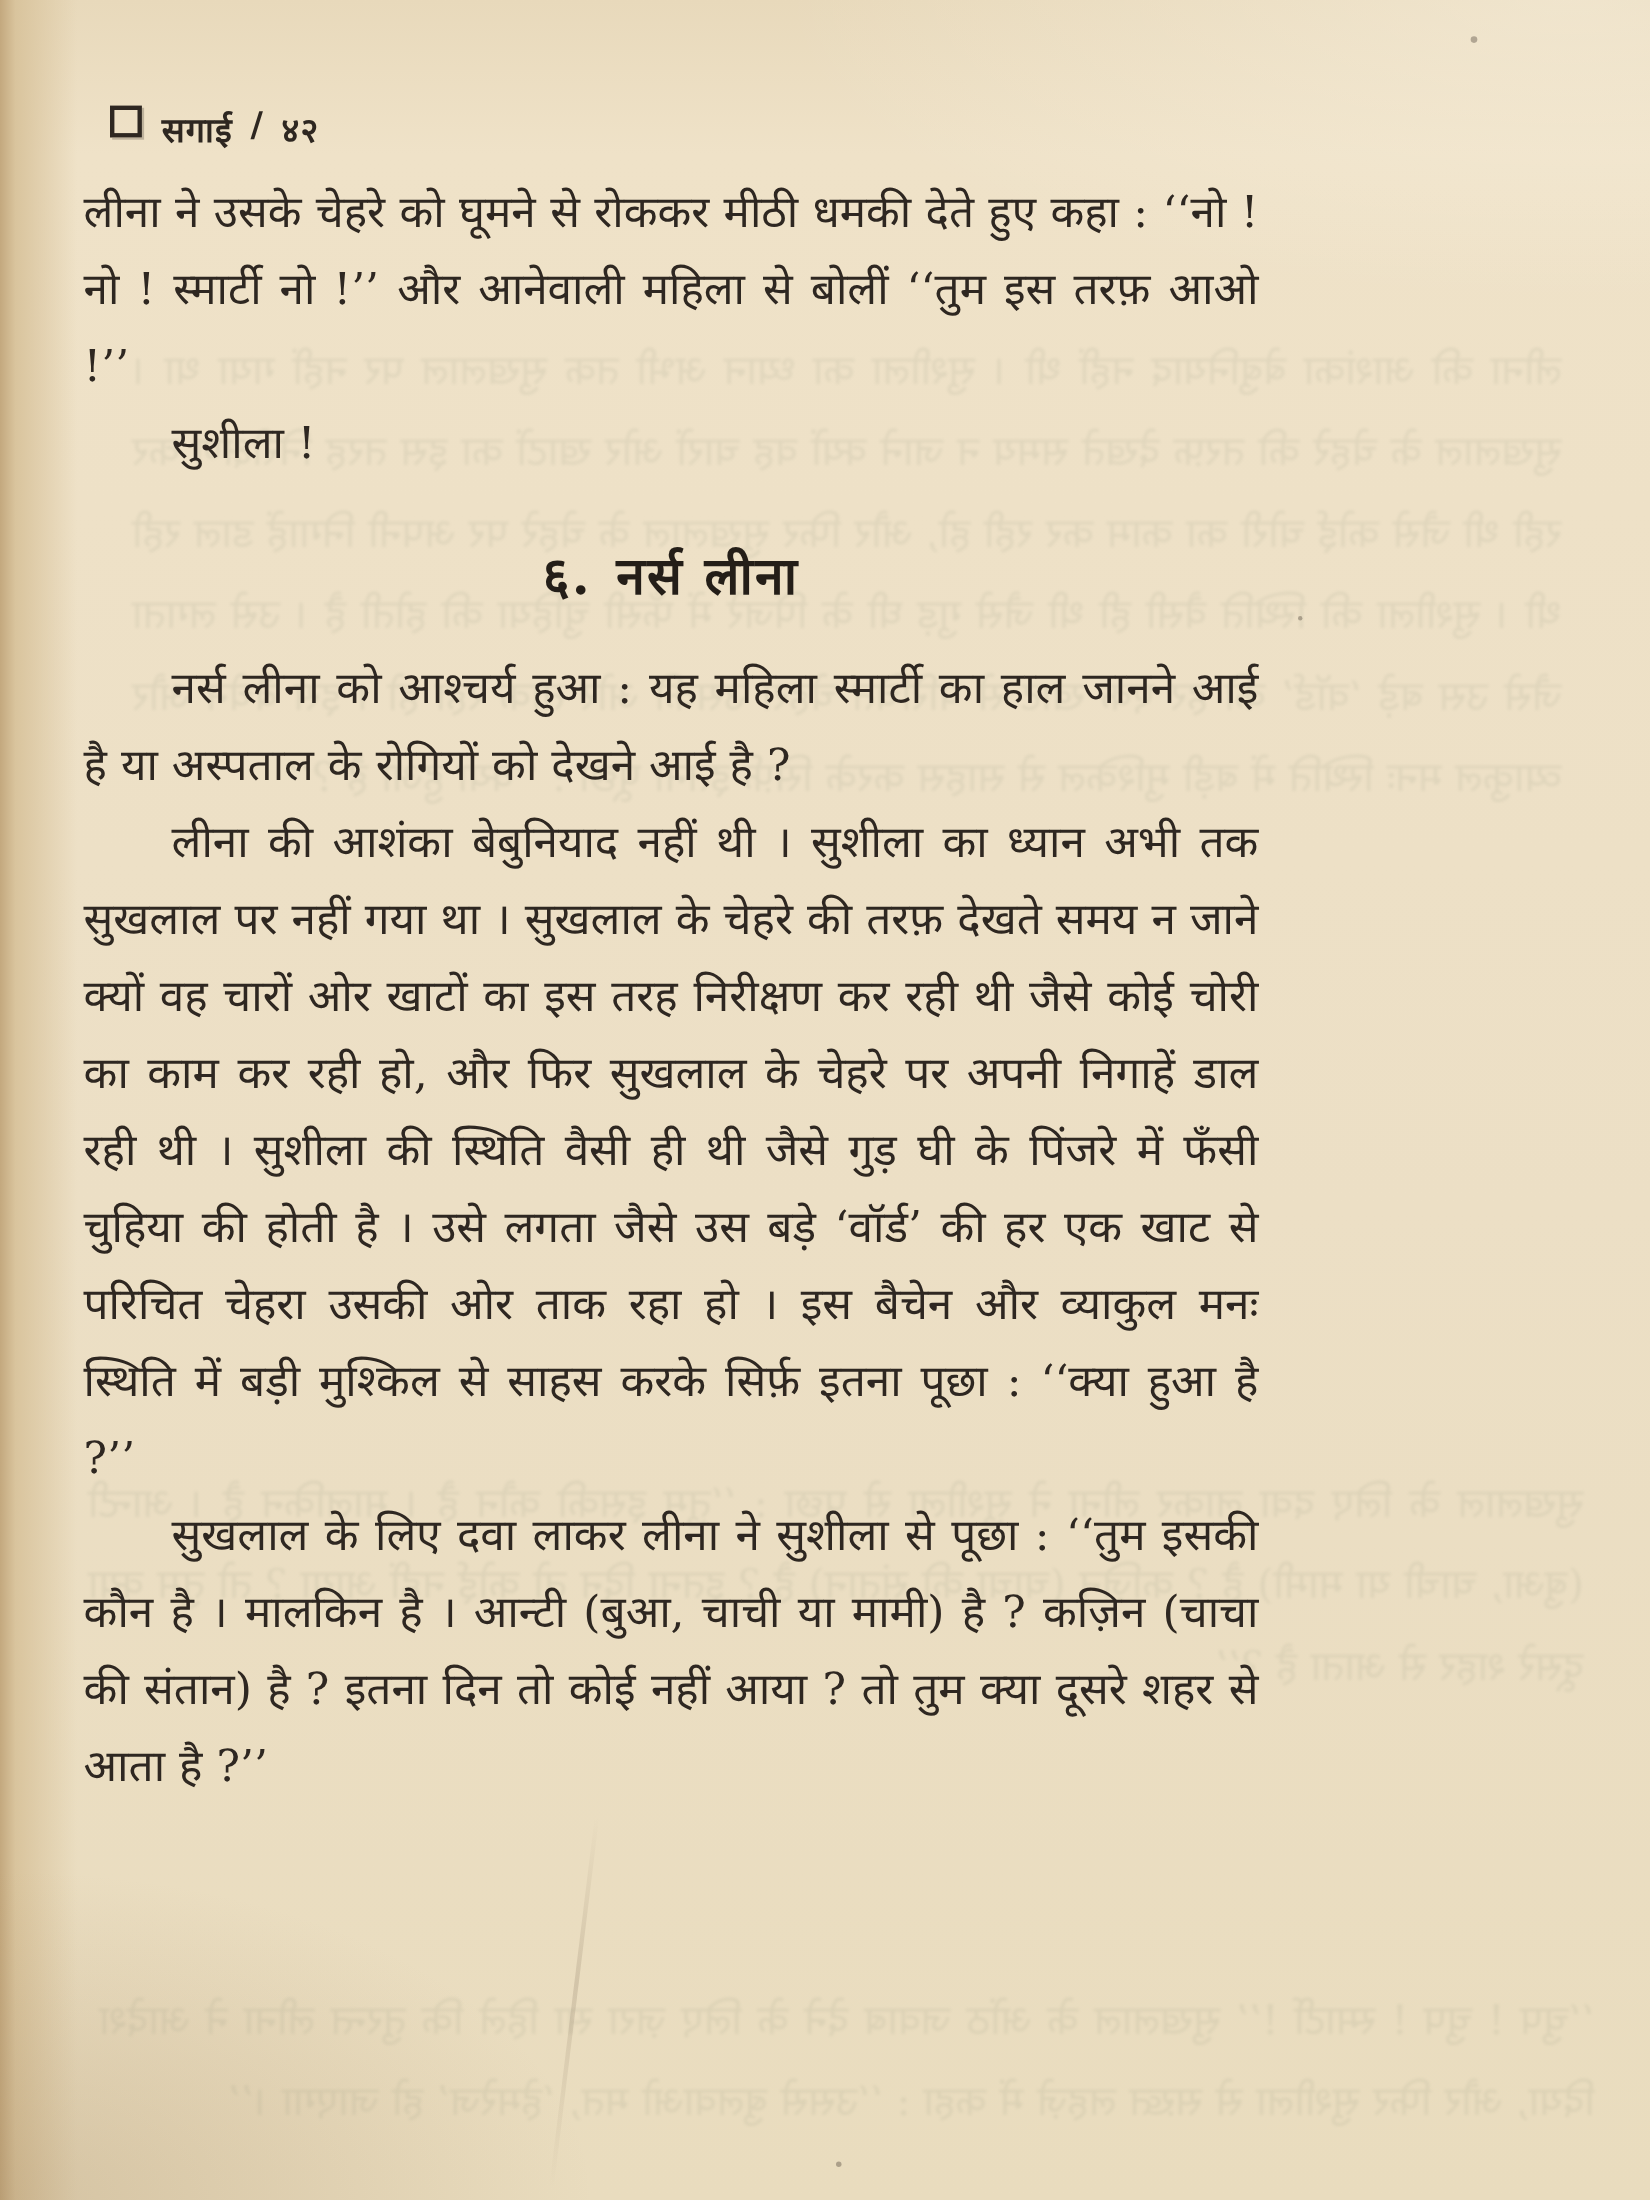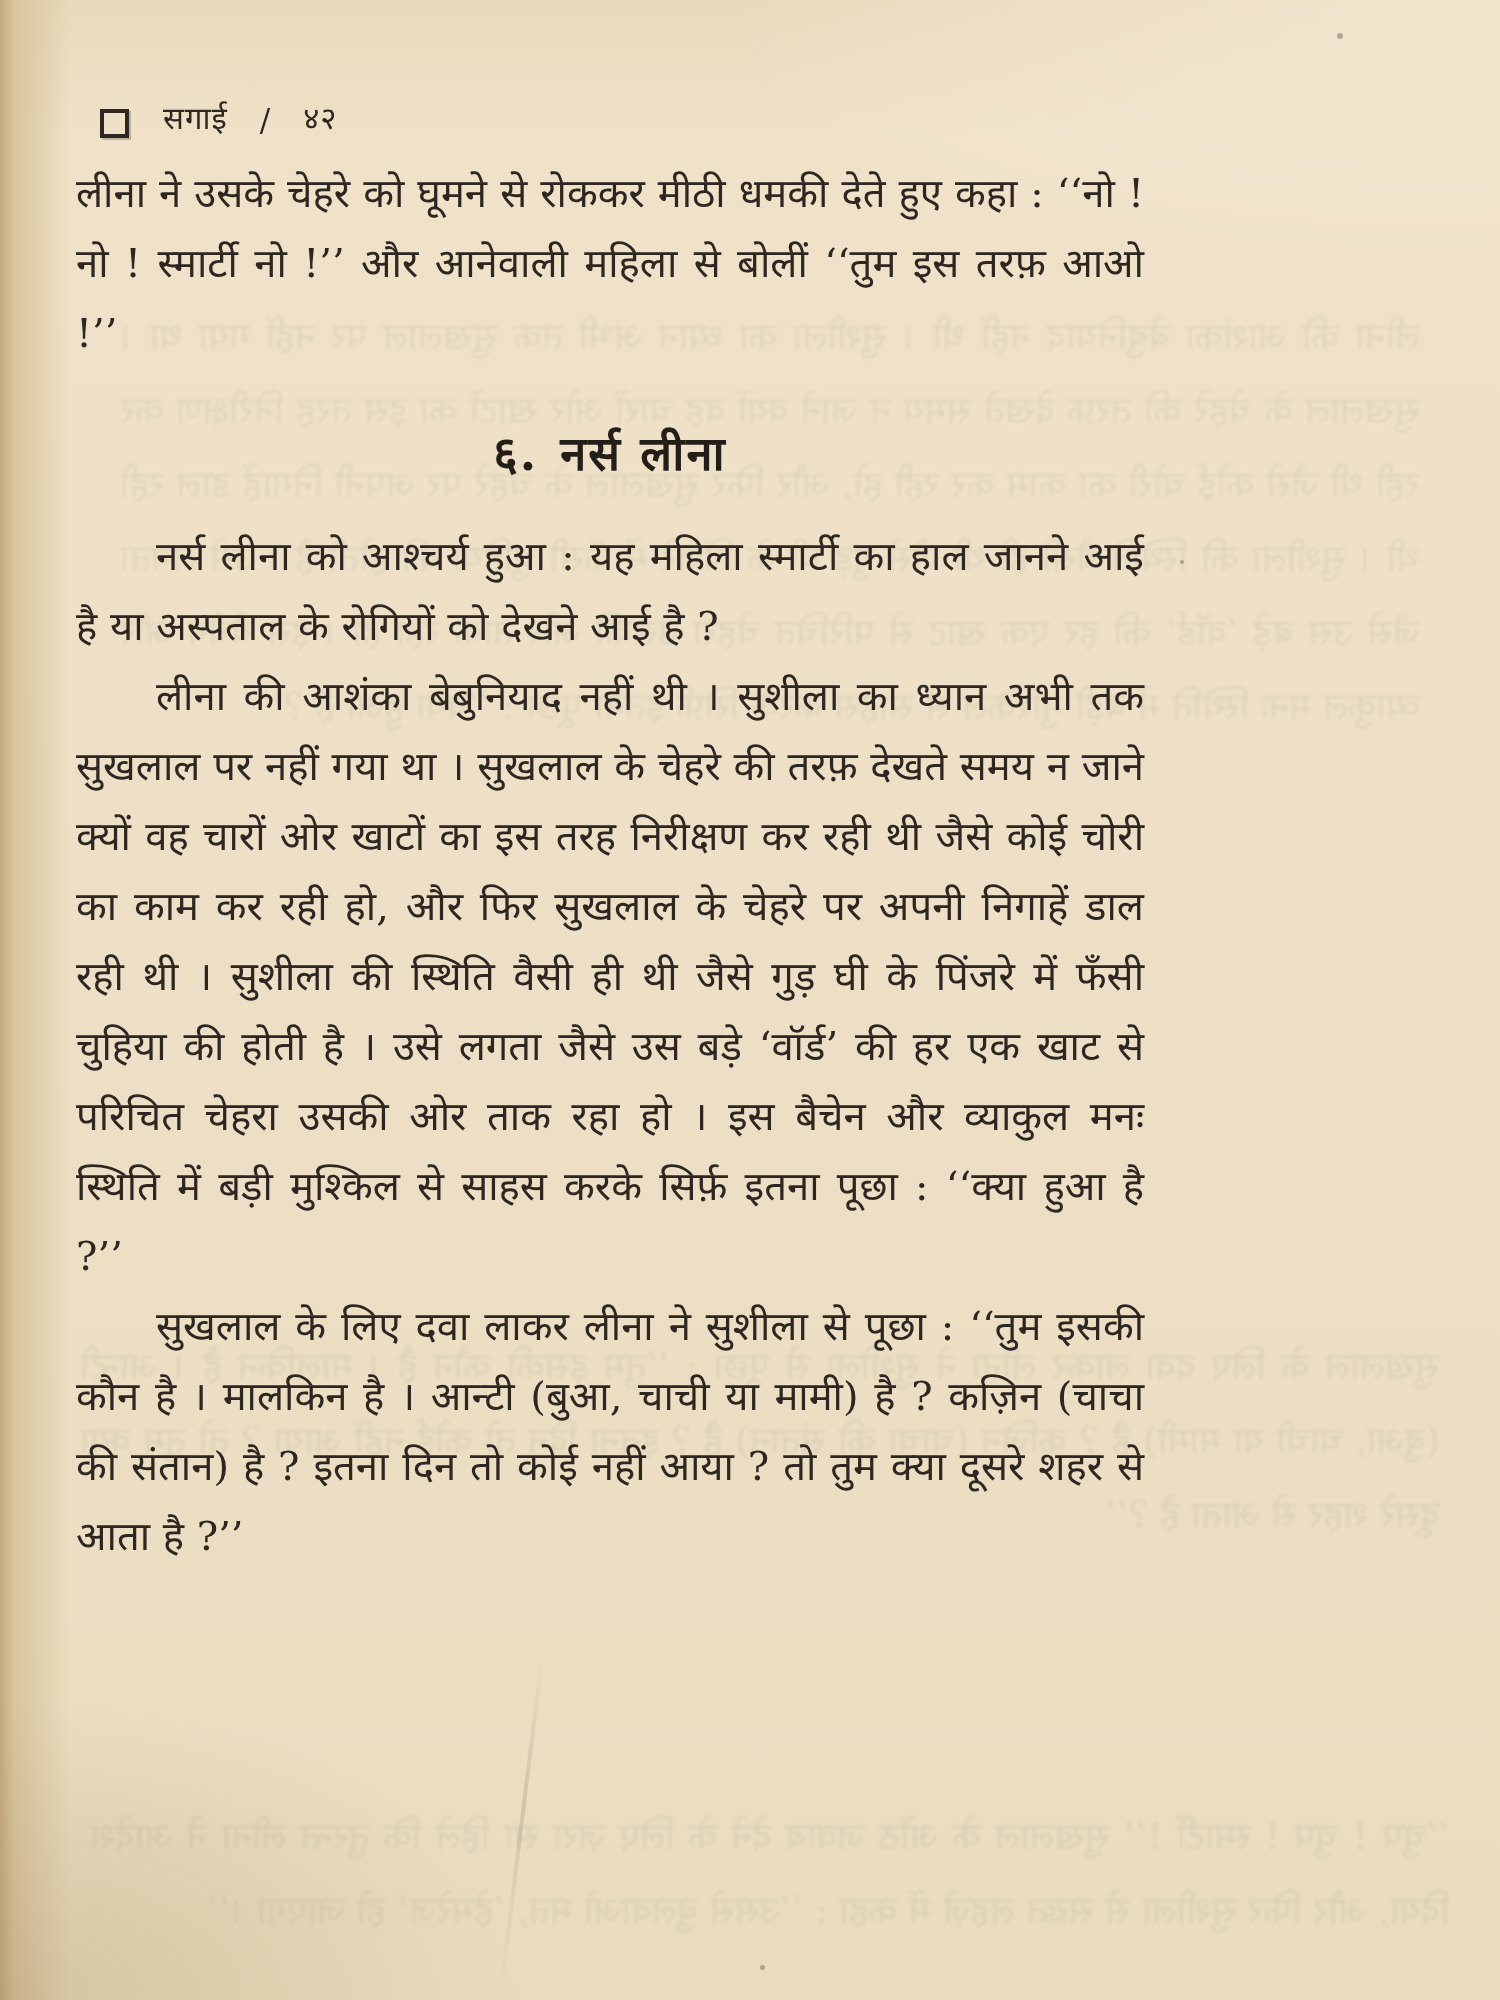--- a/index.html
+++ b/index.html
@@ -20,22 +20,22 @@
   .ghosts { position: absolute; inset: 0; pointer-events: none; }
   .ghost {
     position: absolute; width: 1150px;
     font-size: 37px; line-height: 74px; text-align: justify;
     color: #75806a; opacity: 0.11;
     transform: scaleX(-1);
     filter: blur(1.6px);
   }
   .header {
     position: absolute; left: 100px; top: 96px;
-    display: flex; align-items: flex-end; gap: 32px;
-    font-size: 31px; letter-spacing: 1px;
+    display: flex; align-items: flex-start; gap: 16px;
+    font-size: 31px; letter-spacing: 1px; font-weight: bold;
   }
   .sq {
     width: 21px; height: 21px; border: 4px solid #2e2721;
     box-shadow: 2px 2px 0 rgba(46,39,33,0.25); margin-right: 2px;
   }
   .content {
     position: absolute; left: 76px; top: 158px; width: 1068px;
   }
   p.body {
     margin: 0; font-size: 40px; line-height: 70px;
@@ -68,20 +68,21 @@
 
   <div class="header">
     <span class="sq"></span>
     <span>सगाई</span>
     <span>/</span>
     <span>४२</span>
   </div>
 
   <div class="content">
     <p class="body">लीना ने उसके चेहरे को घूमने से रोककर मीठी धमकी देते हुए कहा : ‘‘नो ! नो ! स्मार्टी नो !’’ और आनेवाली महिला से बोलीं ‘‘तुम इस तरफ़ आओ !’’</p>
+    <p class="body indent">सुशीला !</p>
 
     <h2 class="heading">
       <span class="num">६.</span><span>नर्स लीना</span>
     </h2>
 
     <p class="body indent">नर्स लीना को आश्चर्य हुआ : यह महिला स्मार्टी का हाल जानने आई है या अस्पताल के रोगियों को देखने आई है ?</p>
     <p class="body indent">लीना की आशंका बेबुनियाद नहीं थी । सुशीला का ध्यान अभी तक सुखलाल पर नहीं गया था । सुखलाल के चेहरे की तरफ़ देखते समय न जाने क्यों वह चारों ओर खाटों का इस तरह निरीक्षण कर रही थी जैसे कोई चोरी का काम कर रही हो, और फिर सुखलाल के चेहरे पर अपनी निगाहें डाल रही थी । सुशीला की स्थिति वैसी ही थी जैसे गुड़ घी के पिंजरे में फँसी चुहिया की होती है । उसे लगता जैसे उस बड़े ‘वॉर्ड’ की हर एक खाट से परिचित चेहरा उसकी ओर ताक रहा हो । इस बैचेन और व्याकुल मनः स्थिति में बड़ी मुश्किल से साहस करके सिर्फ़ इतना पूछा : ‘‘क्या हुआ है ?’’</p>
     <p class="body indent">सुखलाल के लिए दवा लाकर लीना ने सुशीला से पूछा : ‘‘तुम इसकी कौन है । मालकिन है । आन्टी (बुआ, चाची या मामी) है ? कज़िन (चाचा की संतान) है ? इतना दिन तो कोई नहीं आया ? तो तुम क्या दूसरे शहर से आता है ?’’</p>
   </div>
 

